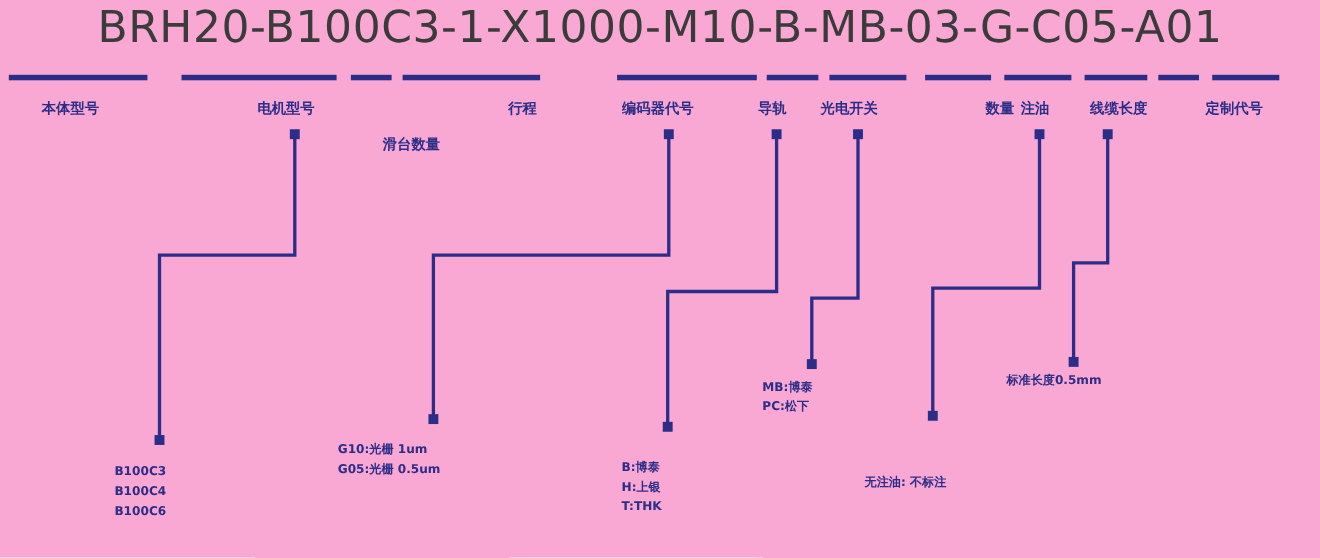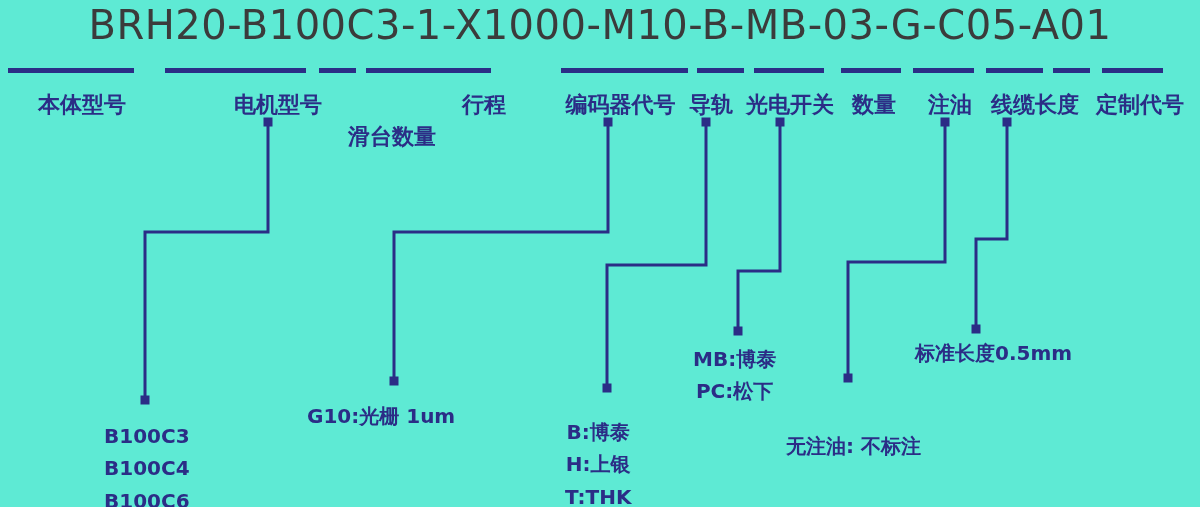--- a/index.html
+++ b/index.html
@@ -7,21 +7,21 @@
     padding: 0;
     background: #ffffff;
   }
   body {
     font-family: "Liberation Sans", "DejaVu Sans", sans-serif;
   }
   #diagram {
     position: relative;
     width: 1200px;
     height: 507px;
-    background: #5eead4;
+    background: #f9a8d4;
     overflow: hidden;
   }
   
   #model-number {
     position: absolute;
     left: 0;
     top: 2px;
     width: 1200px;
     text-align: center;
     font-size: 40px;
@@ -35,46 +35,45 @@
   .seg {
     position: absolute;
     height: 5px;
     background: #2b2d86;
     top: 68px;
   }
   
   .field-label {
     position: absolute;
     top: 90px;
-    font-size: 22px;
+    font-size: 13px;
     font-weight: bold;
     color: #2b2d86;
     white-space: nowrap;
     text-align: right;
     font-family: "DejaVu Sans", "Liberation Sans", sans-serif;
   }
   
   #leaders {
     position: absolute;
     left: 0;
     top: 0;
     width: 1200px;
     height: 507px;
     pointer-events: none;
   }
   
   .callout {
     position: absolute;
-    font-size: 20px;
+    font-size: 11px;
     font-weight: bold;
     color: #2b2d86;
     white-space: nowrap;
     line-height: 1.62;
     font-family: "DejaVu Sans", "Liberation Sans", sans-serif;
-    text-align: center;
   }
   .callout div {
     white-space: nowrap;
   }
 </style>
 </head>
 <body>
 
 <div id="diagram">
 
@@ -96,21 +95,21 @@
     </div>
 
   <div id="labels-layer">
       <div class="field-label" style="left: 38px; width: auto;">本体型号</div>
       <div class="field-label" style="left: 234px; width: auto;">电机型号</div>
       <div class="field-label" style="left: 348px; width: auto; margin-top: 32px;">滑台数量</div>
       <div class="field-label" style="left: 462px; width: auto;">行程</div>
       <div class="field-label" style="left: 565.5px; width: auto;">编码器代号</div>
       <div class="field-label" style="left: 689px; width: auto; font-family: Liberation Serif, serif;">导轨</div>
       <div class="field-label" style="left: 746px; width: auto;">光电开关</div>
-      <div class="field-label" style="left: 852px; width: auto;">数量</div>
+      <div class="field-label" style="left: 896px; width: auto;">数量</div>
       <div class="field-label" style="left: 928px; width: auto;">注油</div>
       <div class="field-label" style="left: 991px; width: auto;">线缆长度</div>
       <div class="field-label" style="left: 1096px; width: auto;">定制代号</div>
     </div>
 
   <svg id="leaders" viewBox="0 0 1200 507" xmlns="http://www.w3.org/2000/svg">
       <g>
         <polyline points="268,122 268,232 145,232 145,400" fill="none" stroke="#2b2d86" stroke-width="3" stroke-linecap="square" stroke-linejoin="miter"></polyline>
         <rect x="263.5" y="117.5" width="9" height="9" fill="#2b2d86"></rect>
         <rect x="140.5" y="395.5" width="9" height="9" fill="#2b2d86"></rect>
@@ -143,20 +142,21 @@
     </svg>
 
   <div id="callouts-layer">
       <div class="callout" style="left: 104px; top: 420px; color: rgb(43, 45, 134);">
         <div>B100C3</div>
         <div>B100C4</div>
         <div>B100C6</div>
       </div>
       <div class="callout" style="left: 307px; top: 400px; color: rgb(43, 45, 134);">
         <div>G10:光栅  1um</div>
+        <div>G05:光栅  0.5um</div>
       </div>
       <div class="callout" style="left: 565px; top: 416px; color: rgb(43, 45, 134);">
         <div>B:博泰</div>
         <div>H:上银</div>
         <div>T:THK</div>
       </div>
       <div class="callout" style="left: 693px; top: 343px; color: rgb(43, 45, 134);">
         <div>MB:博泰</div>
         <div>PC:松下</div>
       </div>

